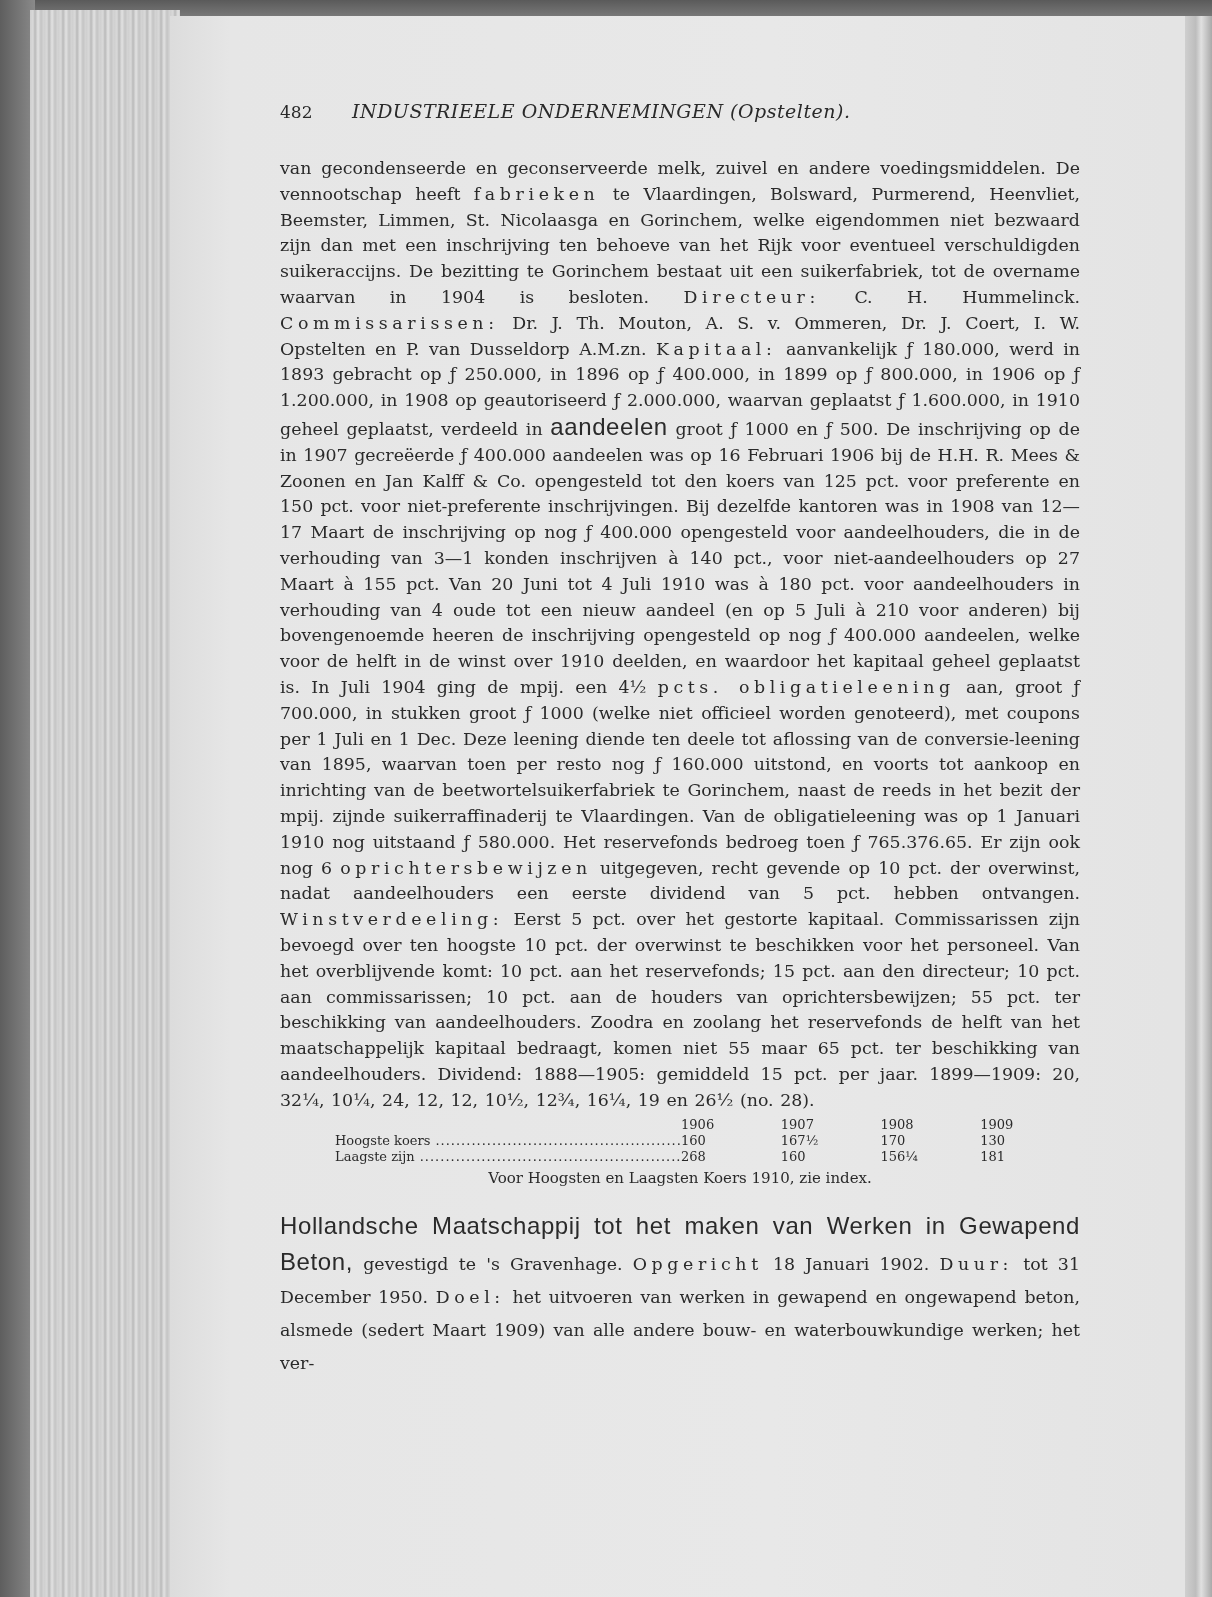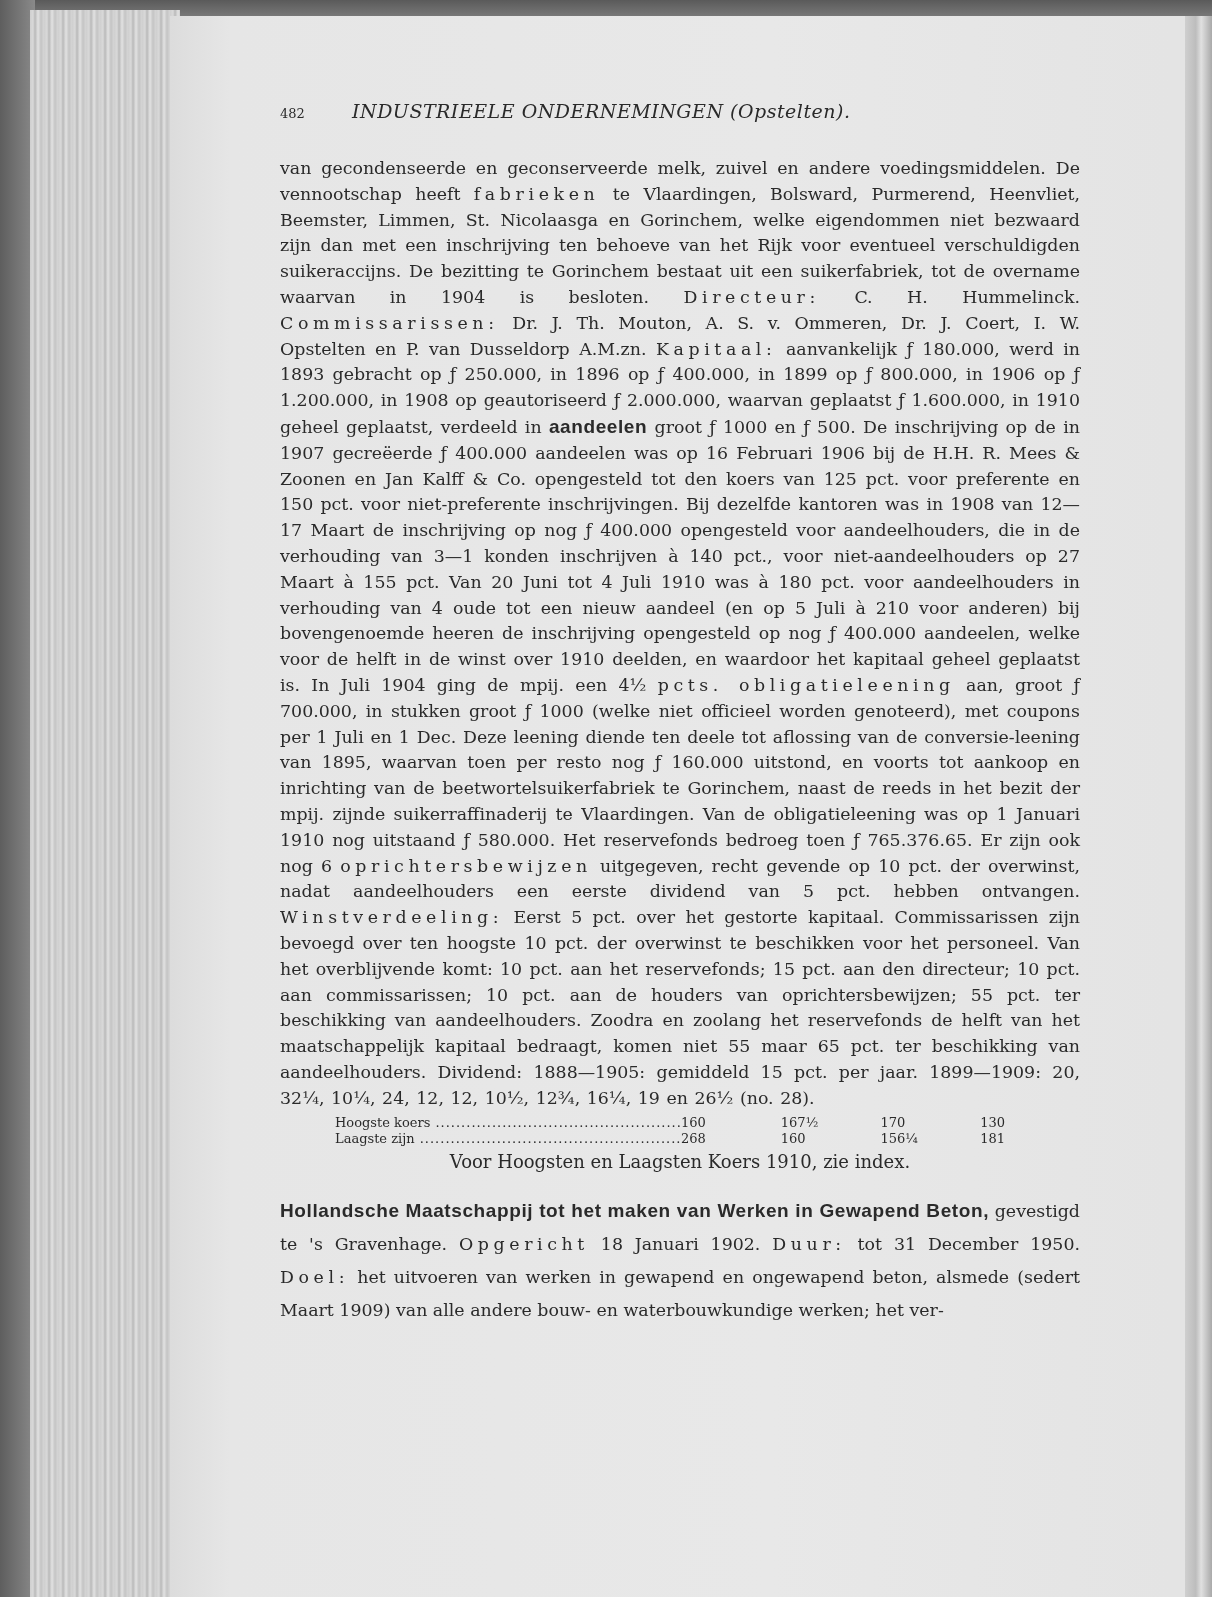--- a/index.html
+++ b/index.html
@@ -11,31 +11,31 @@
       background: repeating-linear-gradient(90deg, #cfcfcf 0px, #d9d9d9 3px, #b9b9b9 5px, #e2e2e2 8px, #c4c4c4 11px, #d6d6d6 14px);
     }
     .book-edges-dark { position: absolute; left: 0; top: 0; width: 35px; height: 1597px; background: linear-gradient(90deg, #5e5e5e, #8a8a8a); }
     .page {
       position: absolute; left: 170px; top: 16px; width: 1015px; height: 1581px;
       background: linear-gradient(90deg, #dcdcdc 0px, #e6e6e6 60px, #e8e8e8 600px, #e4e4e4 1000px);
     }
     .page-right-edge { position: absolute; left: 1185px; top: 16px; width: 27px; height: 1581px; background: linear-gradient(90deg, #cfcfcf, #bdbdbd 40%, #e0e0e0 60%, #a9a9a9); }
     .content { position: absolute; left: 280px; top: 100px; width: 800px; }
     .running-head { display: flex; align-items: baseline; height: 36px; font-size: 19px; }
-    .page-num { width: 72px; font-size: 13px; }
+    .page-num { width: 72px; font-size: 17px; }
     .running-title { font-style: italic; letter-spacing: 0.5px; }
     .body-text { margin-top: 20px; font-size: 17.4px; line-height: 25.8px; text-align: justify; word-spacing: 1px; }
     .sp { letter-spacing: 4.6px; }
-    .bold-sans { font-family: "Liberation Sans", "DejaVu Sans", sans-serif; font-weight: bold; font-size: 19px; letter-spacing: 0.6px; }
+    .bold-sans { font-family: "Liberation Sans", "DejaVu Sans", sans-serif; font-weight: normal; font-size: 24px; letter-spacing: 0.6px; }
     .koers-table { margin-top: 4px; font-size: 13px; line-height: 16px; }
     .koers-row { display: flex; }
     .koers-label { width: 402px; padding-left: 55px; white-space: nowrap; overflow: hidden; }
     .koers-label .dots { letter-spacing: 1px; }
     .koers-cell { width: 100px; }
-    .koers-note { text-align: center; font-size: 18px; margin-top: 4px; width: 800px; }
+    .koers-note { text-align: center; font-size: 15px; margin-top: 4px; width: 800px; }
     .section { margin-top: 22px; font-size: 17.4px; line-height: 33px; text-align: justify; }
   </style>
 </head>
 <body>
 
 <div class="top-strip"></div>
 <div class="book-edges-dark"></div>
 <div class="book-edges"></div>
 <div class="page"></div>
 <div class="page-right-edge"></div>
@@ -43,20 +43,27 @@
 <div class="content">
   <div class="running-head">
     <span class="page-num">482</span>
     <span class="running-title">INDUSTRIEELE ONDERNEMINGEN (Opstelten).</span>
   </div>
 
   <p class="body-text"><span>van gecondenseerde en geconserveerde melk, zuivel en andere voedingsmiddelen. De vennootschap heeft </span><span class="sp">fabrieken</span><span> te Vlaardingen, Bolsward, Purmerend, Heenvliet, Beemster, Limmen, St. Nicolaasga en Gorinchem, welke eigendommen niet bezwaard zijn dan met een inschrijving ten behoeve van het Rijk voor eventueel verschuldigden suikeraccijns. De bezitting te Gorinchem bestaat uit een suikerfabriek, tot de overname waarvan in 1904 is besloten. </span><span class="sp">Directeur:</span><span> C. H. Hummelinck. </span><span class="sp">Commissarissen:</span><span> Dr. J. Th. Mouton, A. S. v. Ommeren, Dr. J. Coert, I. W. Opstelten en P. van Dusseldorp A.M.zn. </span><span class="sp">Kapitaal:</span><span> aanvankelijk ƒ 180.000, werd in 1893 gebracht op ƒ 250.000, in 1896 op ƒ 400.000, in 1899 op ƒ 800.000, in 1906 op ƒ 1.200.000, in 1908 op geautoriseerd ƒ 2.000.000, waarvan geplaatst ƒ 1.600.000, in 1910 geheel geplaatst, verdeeld in </span><span class="bold-sans">aandeelen</span><span> groot ƒ 1000 en ƒ 500. De inschrijving op de in 1907 gecreëerde ƒ 400.000 aandeelen was op 16 Februari 1906 bij de H.H. R. Mees &amp; Zoonen en Jan Kalff &amp; Co. opengesteld tot den koers van 125 pct. voor preferente en 150 pct. voor niet-preferente inschrijvingen. Bij dezelfde kantoren was in 1908 van 12—17 Maart de inschrijving op nog ƒ 400.000 opengesteld voor aandeelhouders, die in de verhouding van 3—1 konden inschrijven à 140 pct., voor niet-aandeelhouders op 27 Maart à 155 pct. Van 20 Juni tot 4 Juli 1910 was à 180 pct. voor aandeelhouders in verhouding van 4 oude tot een nieuw aandeel (en op 5 Juli à 210 voor anderen) bij bovengenoemde heeren de inschrijving opengesteld op nog ƒ 400.000 aandeelen, welke voor de helft in de winst over 1910 deelden, en waardoor het kapitaal geheel geplaatst is. In Juli 1904 ging de mpij. een 4½ </span><span class="sp">pcts. obligatieleening</span><span> aan, groot ƒ 700.000, in stukken groot ƒ 1000 (welke niet officieel worden genoteerd), met coupons per 1 Juli en 1 Dec. Deze leening diende ten deele tot aflossing van de conversie-leening van 1895, waarvan toen per resto nog ƒ 160.000 uitstond, en voorts tot aankoop en inrichting van de beetwortelsuikerfabriek te Gorinchem, naast de reeds in het bezit der mpij. zijnde suikerraffinaderij te Vlaardingen. Van de obligatieleening was op 1 Januari 1910 nog uitstaand ƒ 580.000. Het reservefonds bedroeg toen ƒ 765.376.65. Er zijn ook nog 6 </span><span class="sp">oprichtersbewijzen</span><span> uitgegeven, recht gevende op 10 pct. der overwinst, nadat aandeelhouders een eerste dividend van 5 pct. hebben ontvangen. </span><span class="sp">Winstverdeeling:</span><span> Eerst 5 pct. over het gestorte kapitaal. Commissarissen zijn bevoegd over ten hoogste 10 pct. der overwinst te beschikken voor het personeel. Van het overblijvende komt: 10 pct. aan het reservefonds; 15 pct. aan den directeur; 10 pct. aan commissarissen; 10 pct. aan de houders van oprichtersbewijzen; 55 pct. ter beschikking van aandeelhouders. Zoodra en zoolang het reservefonds de helft van het maatschappelijk kapitaal bedraagt, komen niet 55 maar 65 pct. ter beschikking van aandeelhouders. Dividend: 1888—1905: gemiddeld 15 pct. per jaar. 1899—1909: 20, 32¼, 10¼, 24, 12, 12, 10½, 12¾, 16¼, 19 en 26½ (no. 28).</span></p>
 
   <div class="koers-table">
     <div class="koers-row">
+      <span class="koers-label"></span>
+      <span class="koers-cell">1906</span>
+      <span class="koers-cell">1907</span>
+      <span class="koers-cell">1908</span>
+      <span class="koers-cell">1909</span>
+    </div>
+    <div class="koers-row">
       <span class="koers-label"><span>Hoogste koers</span><span class="dots"> ........................................................</span></span>
       <span class="koers-cell">160</span>
       <span class="koers-cell">167½</span>
       <span class="koers-cell">170</span>
       <span class="koers-cell">130</span>
     </div>
     <div class="koers-row">
       <span class="koers-label"><span>Laagste zijn</span><span class="dots"> ........................................................</span></span>
       <span class="koers-cell">268</span>
       <span class="koers-cell">160</span>

